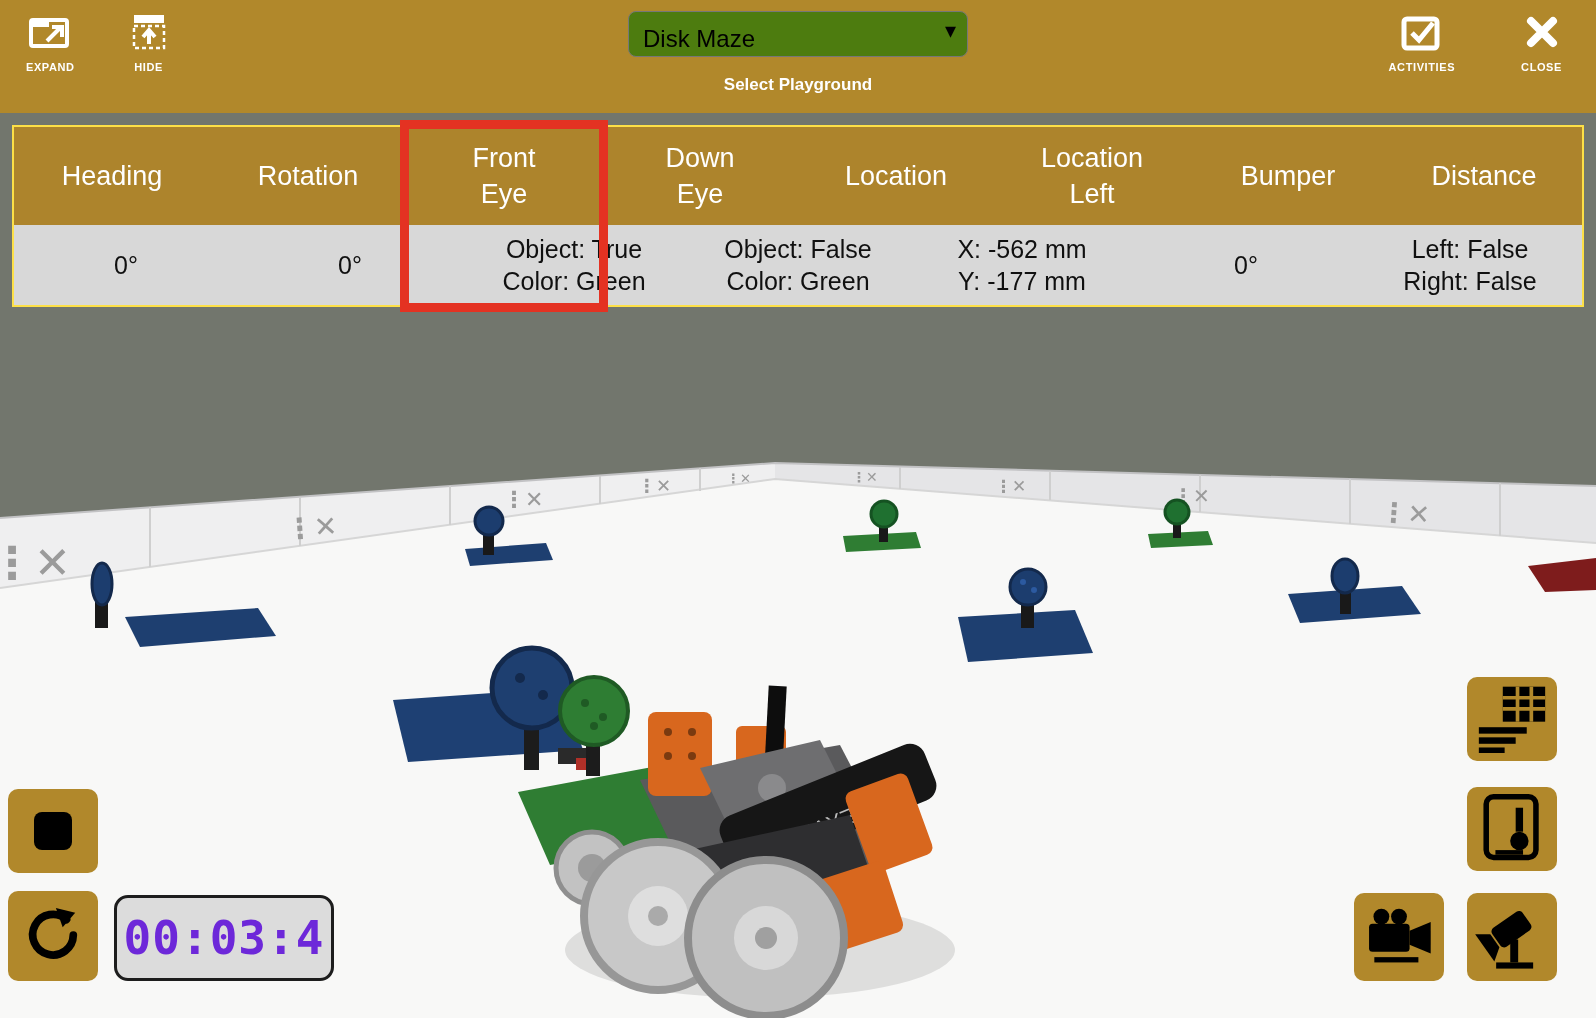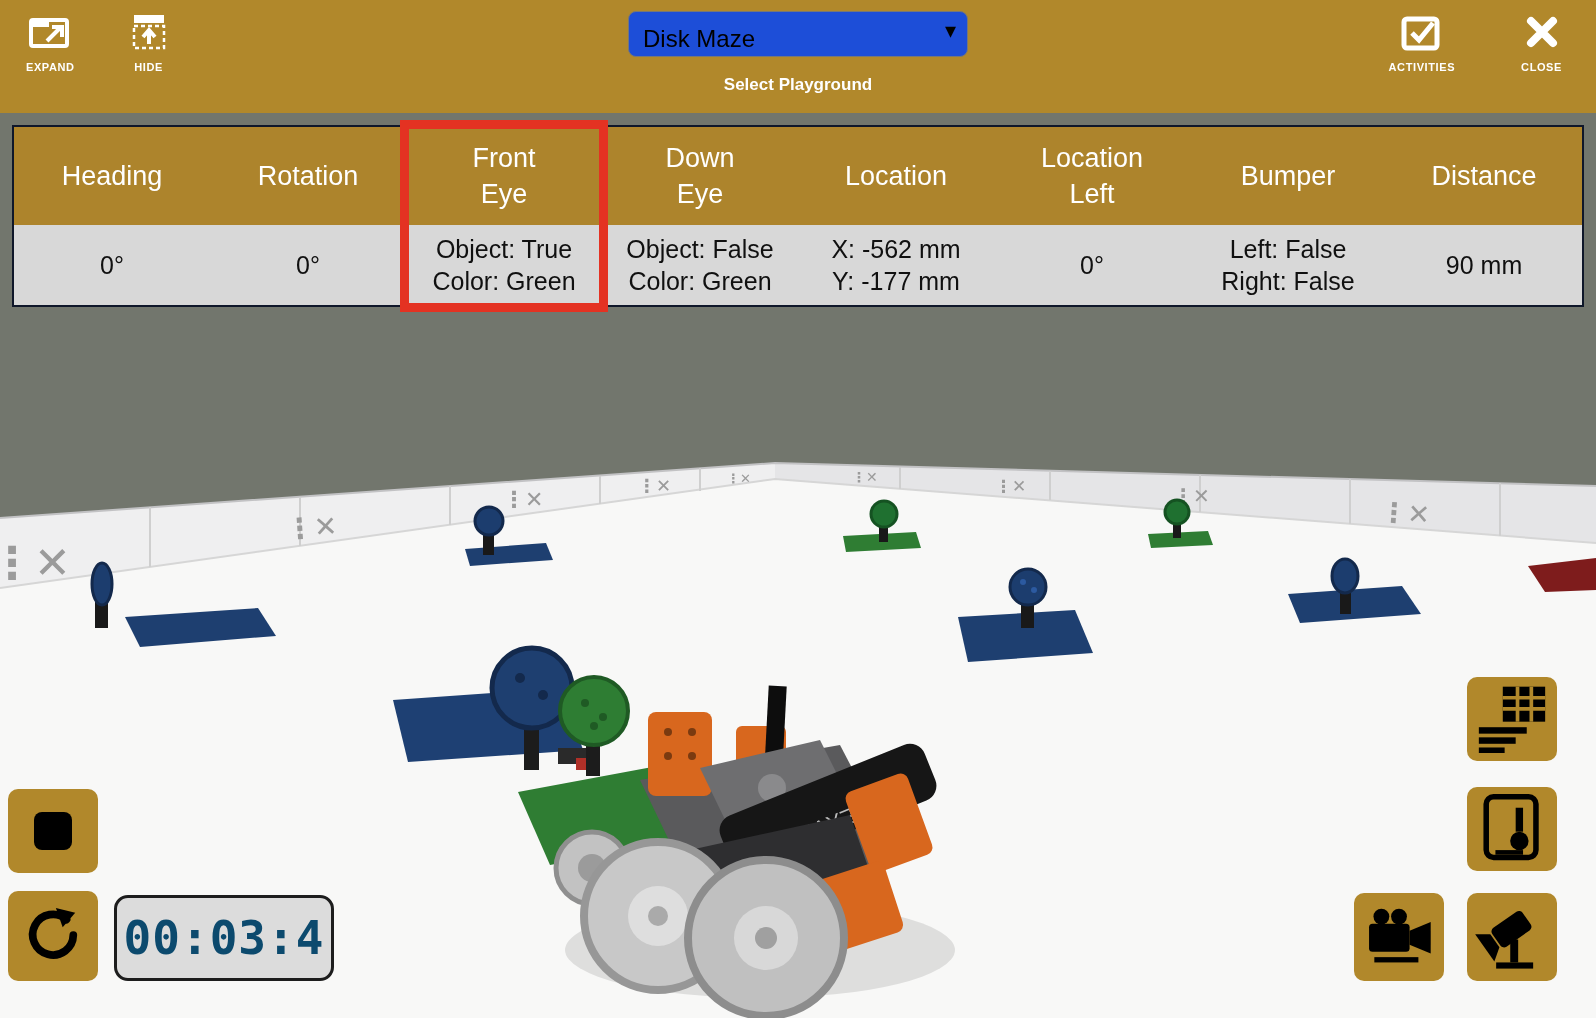--- a/index.html
+++ b/index.html
@@ -30,36 +30,36 @@
   }
   .tb-item .ic { height: 44px; display: flex; align-items: center; justify-content: center; }
   .tb-center {
     position: absolute; left: 50%; top: 11px; transform: translateX(-50%);
     width: 340px; text-align: center; z-index: 11;
   }
   .select-wrap { position: relative; width: 340px; height: 46px; }
   .select-wrap select {
     width: 100%; height: 100%;
     border: 1px solid #777; border-radius: 8px;
-    background: #1d4ed8; color: #000;
+    background: #4d7c0f; color: #000;
     font-size: 24px; font-weight: 500; padding: 8px 44px 0 14px;
     appearance: none; -webkit-appearance: none;
     font-family: "Liberation Sans", sans-serif;
     cursor: pointer;
   }
   .select-caret {
     position: absolute; right: 12px; top: 7px;
     font-size: 22px; color: #000; pointer-events: none;
   }
   .select-label { margin-top: 18px; color: #fff; font-size: 17px; font-weight: bold; }
 
   
   .dashboard {
     position: absolute; top: 125px; left: 12px; width: 1572px;
-    z-index: 9; border: 2px solid #0f172a;
+    z-index: 9; border: 2px solid #fde047;
   }
   .dash-header { display: flex; background: #AD842C; }
   .th {
     flex: 1; height: 98px;
     display: flex; flex-direction: column; justify-content: center;
     color: #fff; font-size: 27px; text-align: center; line-height: 1.35;
   }
   .dash-row { display: flex; background: #D8D8D8; }
   .td {
     flex: 1; height: 80px;
@@ -84,21 +84,21 @@
   #robotview-btn { left: 1467px; top: 787px; width: 90px; height: 84px; }
   #video-btn     { left: 1354px; top: 893px; width: 90px; height: 88px; }
   #scenecam-btn  { left: 1467px; top: 893px; width: 90px; height: 88px; }
   .stop-square { width: 38px; height: 38px; background: #000; border-radius: 8px; }
 
   #timer {
     position: absolute; left: 114px; top: 895px; width: 220px; height: 86px;
     background: #DCDCDC; border: 3px solid #1d1d1d; border-radius: 14px;
     display: flex; align-items: center; justify-content: center;
     font-family: "DejaVu Sans Mono", monospace;
-    font-size: 46px; font-weight: bold; color: #0c4a6e; letter-spacing: 1px;
+    font-size: 46px; font-weight: bold; color: #6d28d9; letter-spacing: 1px;
     z-index: 8;
   }
 </style>
 </head>
 <body>
 
 <svg id="scene-svg" width="1596" height="1018" viewBox="0 0 1596 1018">
   <rect x="0" y="0" width="1596" height="1018" fill="#72766D"></rect>
 
   <polygon points="0,588 775,479 1596,543 1596,1018 0,1018" fill="#F8F8F7"></polygon>
@@ -325,24 +325,20 @@
         <span>Y: -177 mm</span>
     </div>
     <div class="td">
       <span>0°</span>
         <span></span>
     </div>
     <div class="td">
       <span>Left: False</span>
         <span>Right: False</span>
     </div>
-    <div class="td">
-      <span>90 mm</span>
-        <span></span>
-    </div>
   </div>
 
   <div class="highlight-box"></div>
 </div>
 
 <button class="ctl-btn" id="stop-btn">
   <span class="stop-square"></span>
 </button>
 
 <button class="ctl-btn" id="reset-btn">

